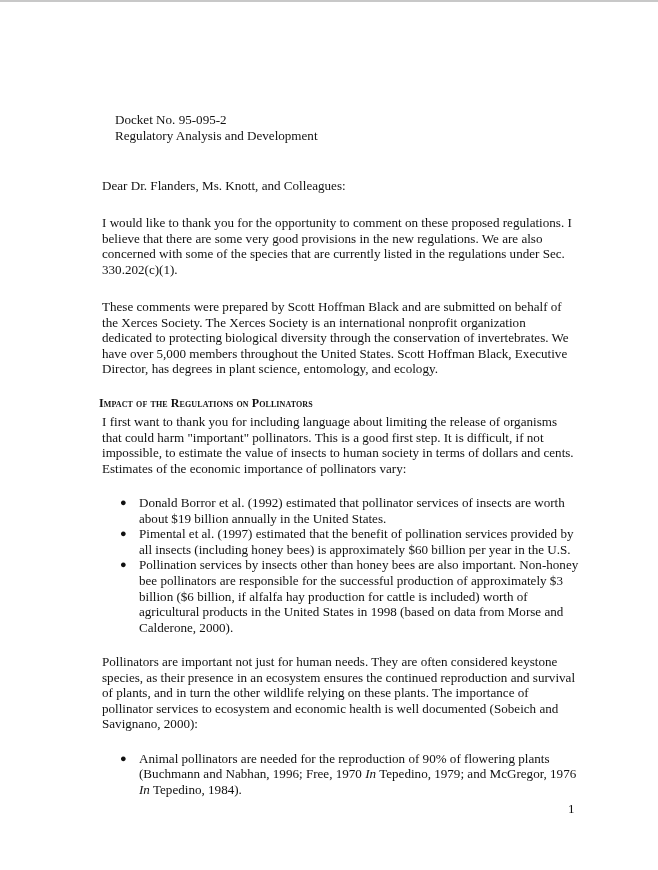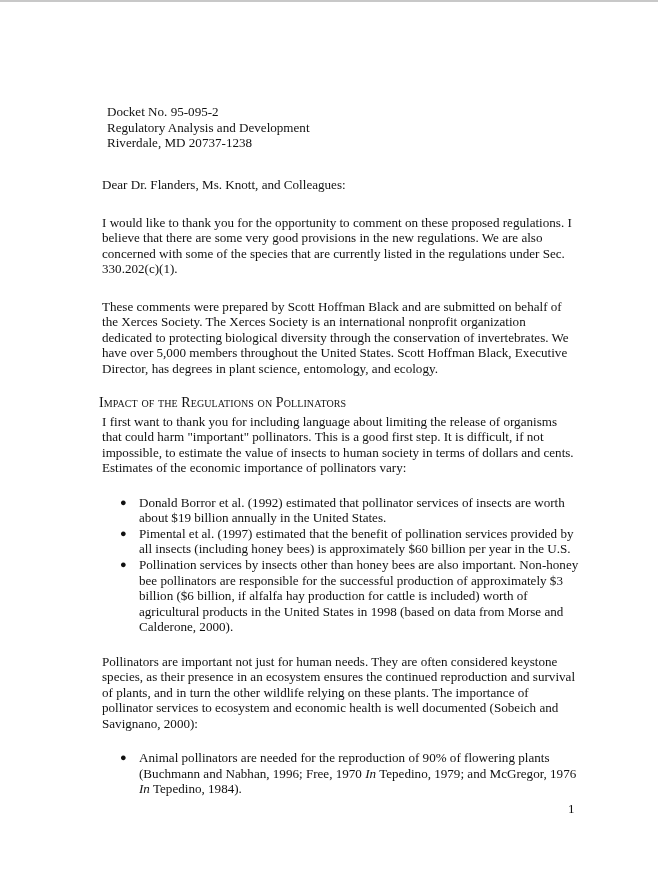--- a/index.html
+++ b/index.html
@@ -22,28 +22,28 @@
       background: #c8c8c8;
     }
     .page {
       position: absolute;
       left: 99px;
       top: 96px;
       width: 480px;
       font-size: 13.1px;
       line-height: 15.6px;
     }
-    .block { margin: 8px; font-family: Liberation Serif, serif; }
+    .block { margin: 16px; font-family: Liberation Serif, serif; }
     .gap { height: 15.6px; }
     .address div { white-space: nowrap; }
     p { margin: 3px; }
     .heading {
       font-variant: small-caps;
-      font-weight: normal;
-      font-size: 14px;
+      font-weight: bold;
+      font-size: 12px;
       letter-spacing: 0.1px;
     }
     ul.bullets {
       list-style: none;
       margin: 0;
       padding: 0 0 0 40px;
     }
     ul.bullets li {
       position: relative;
       margin: 0;
@@ -66,21 +66,20 @@
 </head>
 <body>
 
 <div class="top-rule"></div>
 
 <div class="page">
 
   <div class="address block">
     <div>Docket No. 95-095-2</div>
     <div>Regulatory Analysis and Development</div>
-    <div>Riverdale, MD 20737-1238</div>
   </div>
 
   <div class="gap"></div>
 
   <p>Dear Dr. Flanders, Ms. Knott, and Colleagues:</p>
 
   <div class="gap"></div>
 
   <p>I would like to thank you for the opportunity to comment on these proposed regulations. I believe that there are some very good provisions in the new regulations.  We are also concerned with some of the species that are currently listed in the regulations under Sec. 330.202(c)(1).</p>
 

